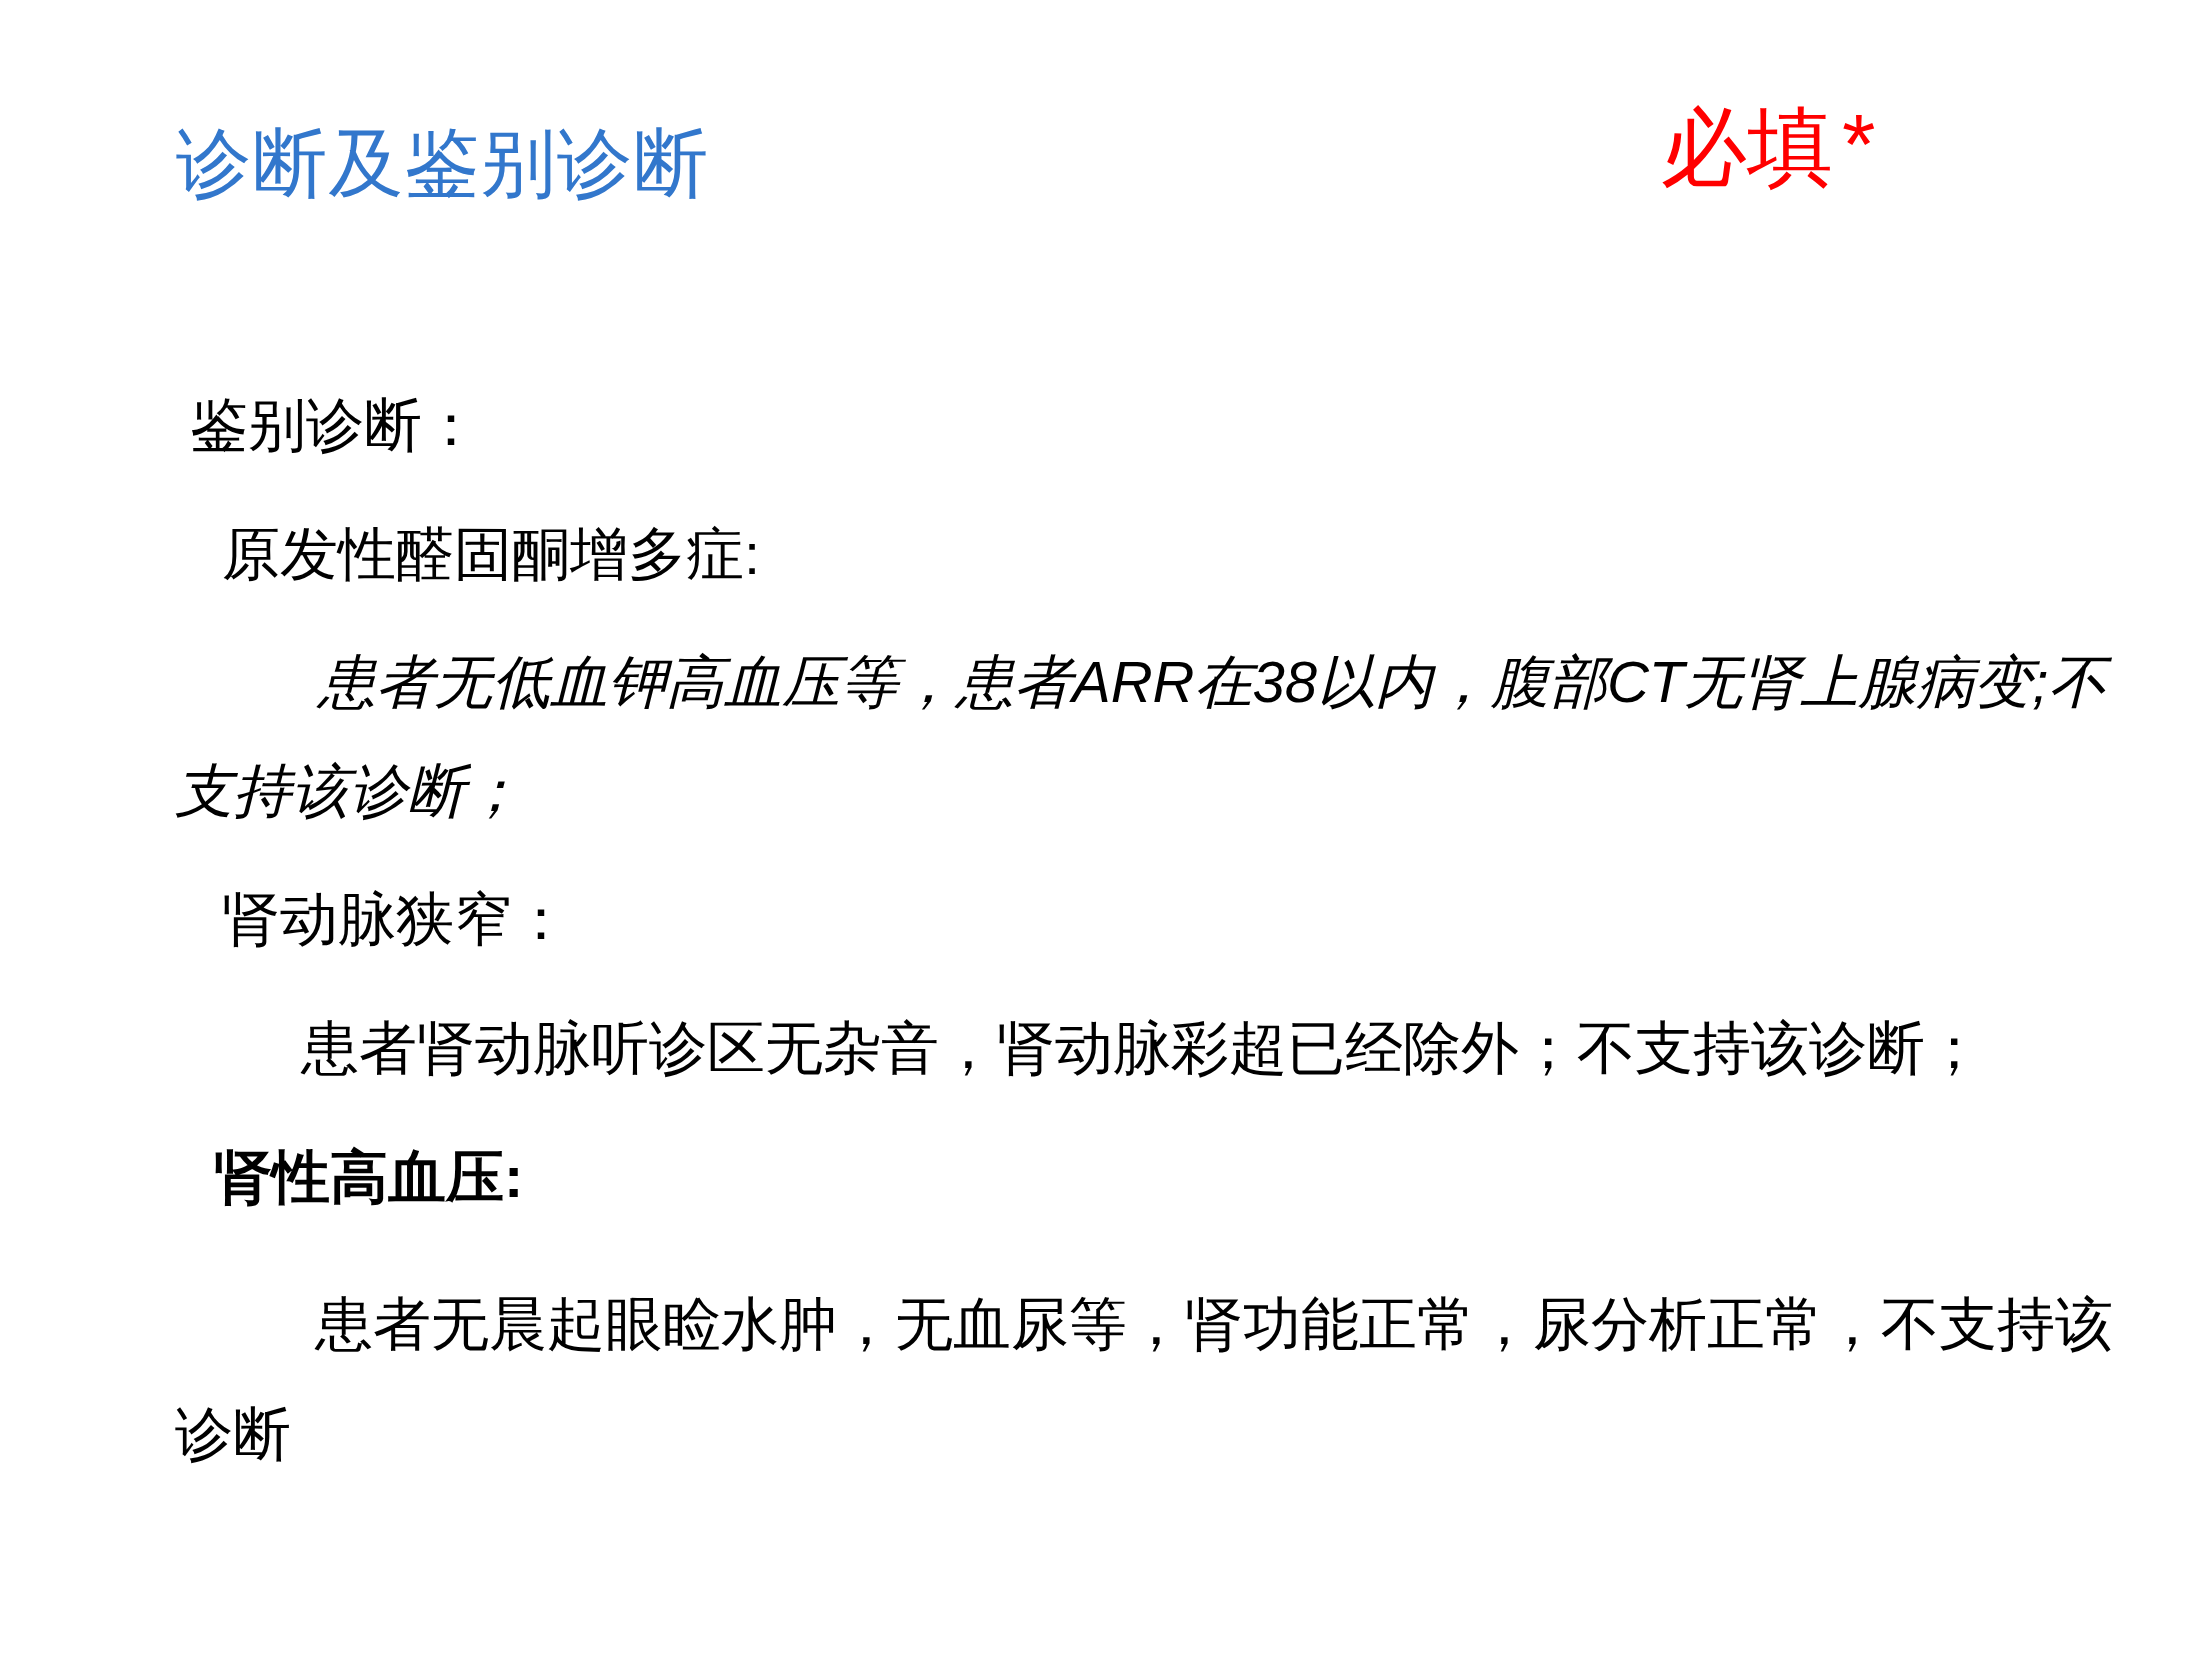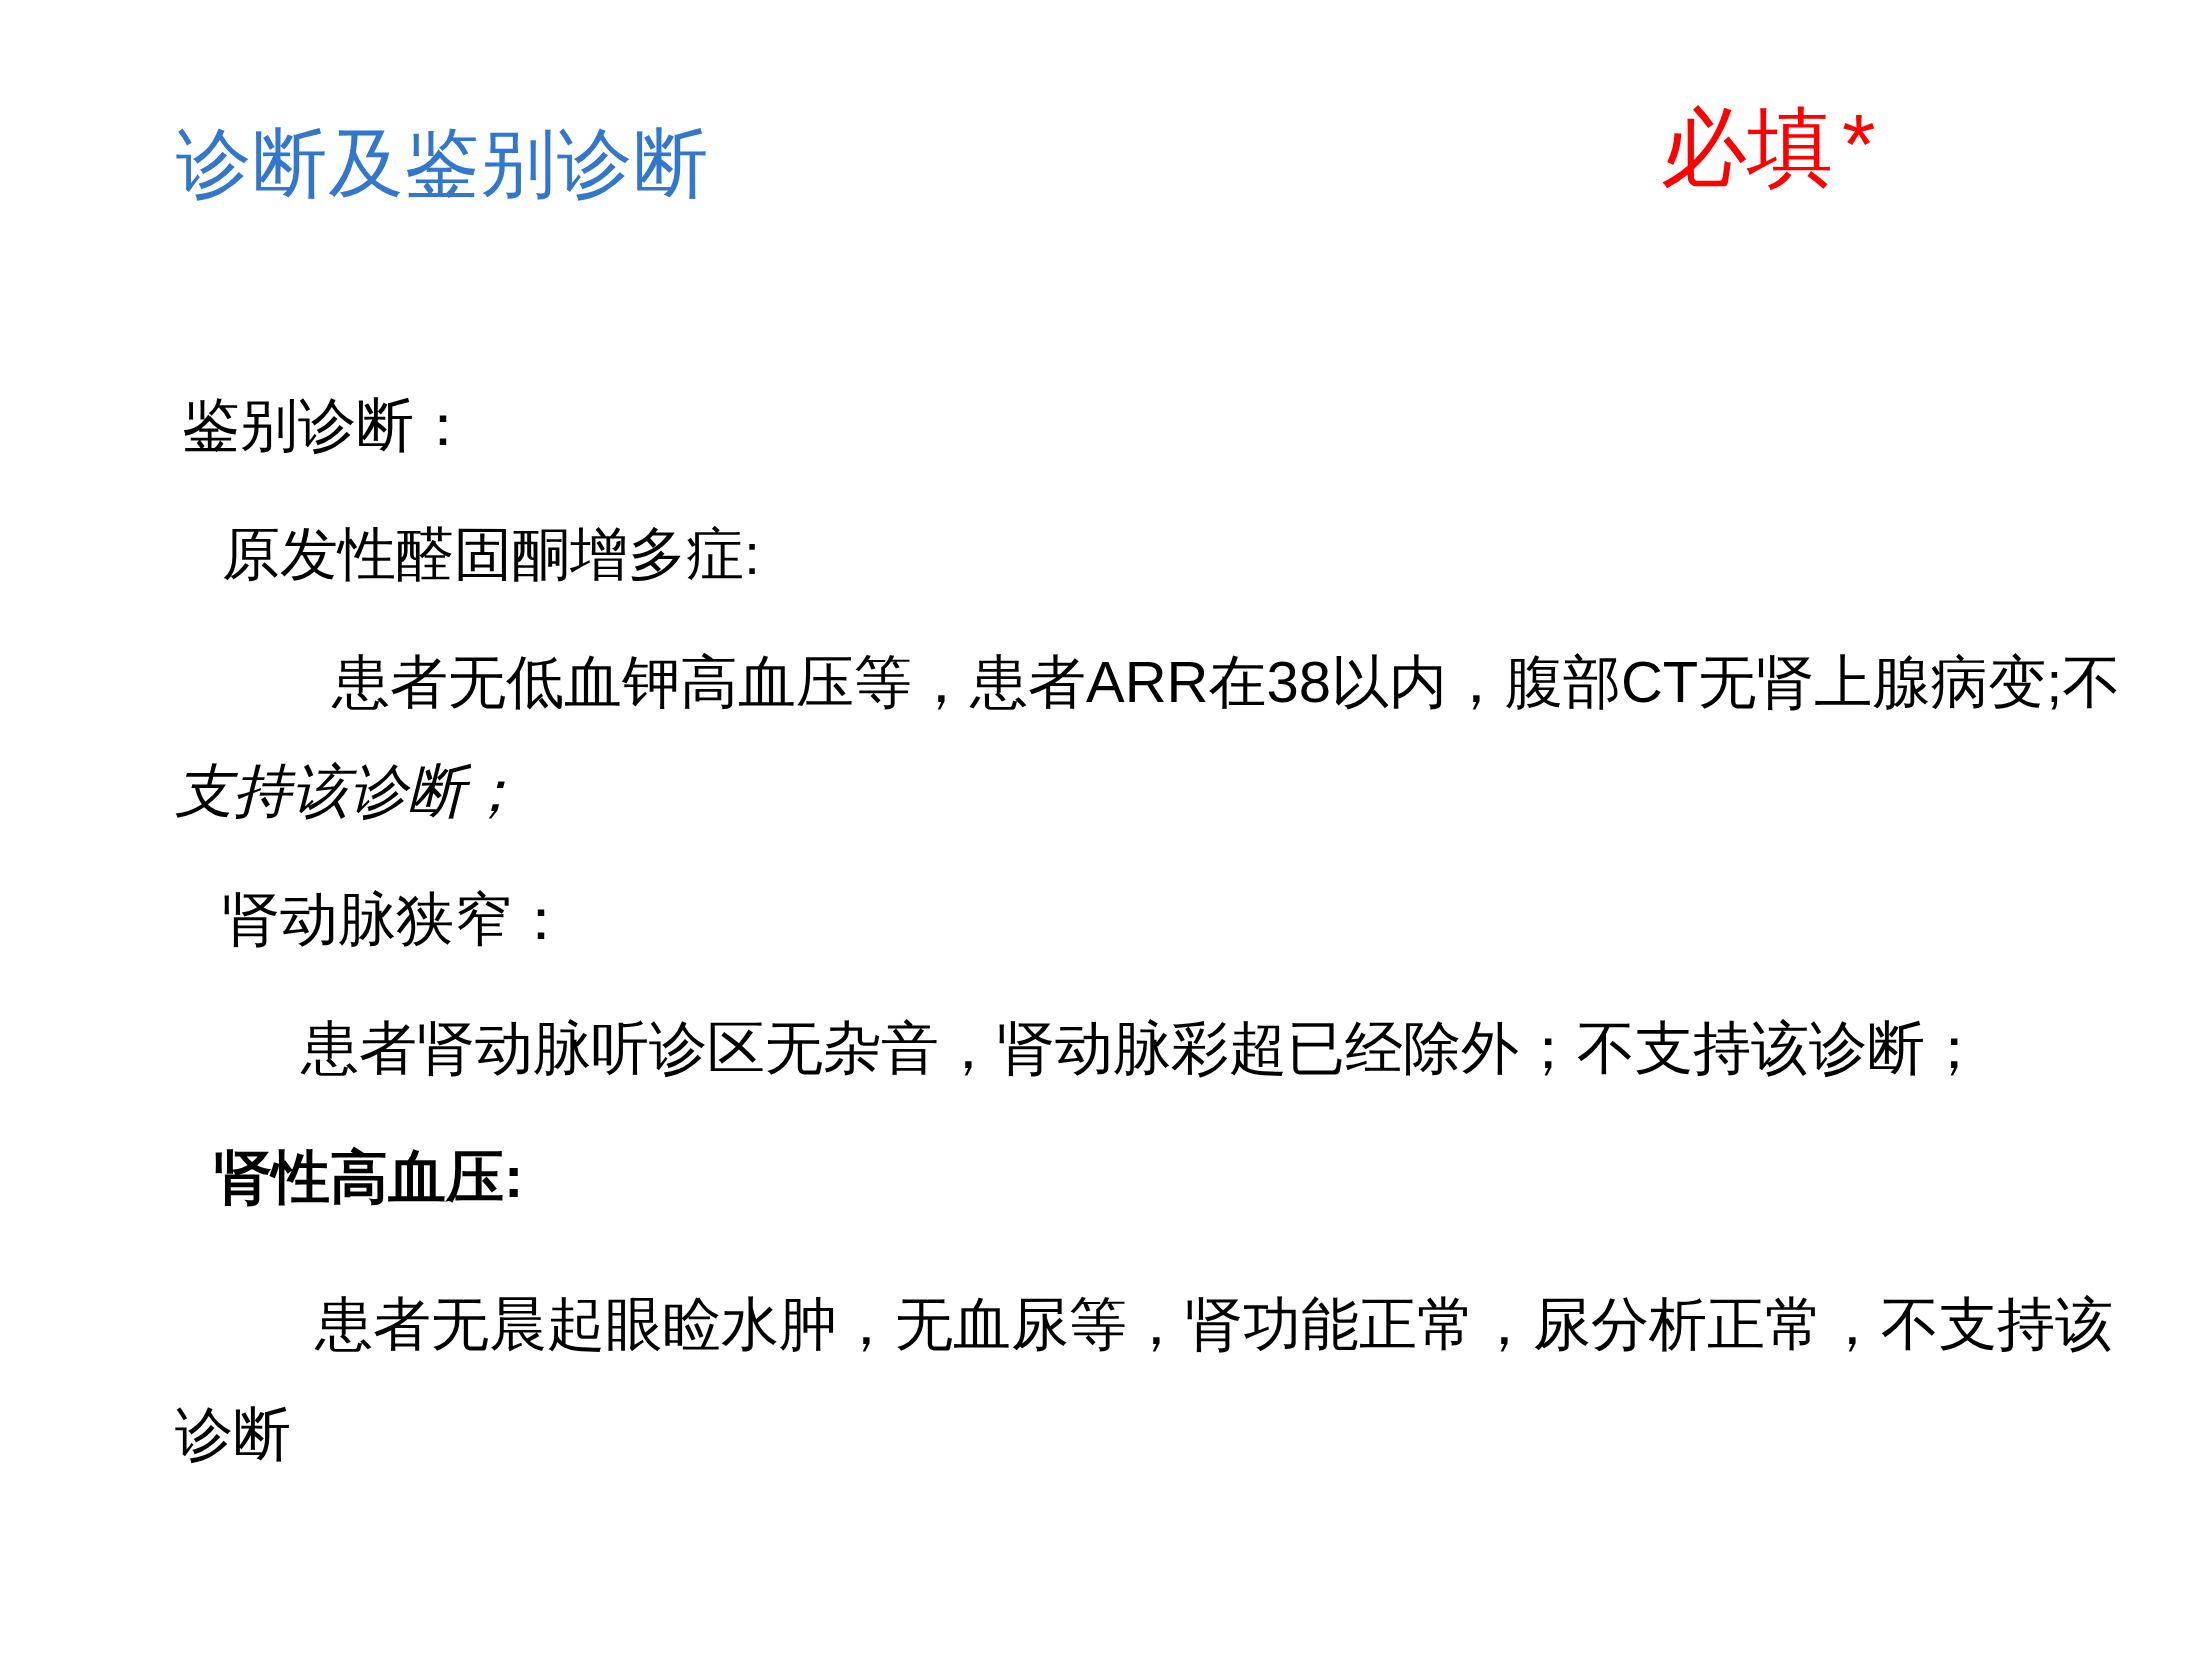--- a/index.html
+++ b/index.html
@@ -41,23 +41,23 @@
     white-space: nowrap;
   }
   .body-line {
     position: absolute;
     font-size: 58px;
     line-height: 1.25;
     color: var(--body-text);
     white-space: nowrap;
   }
   
-  .l-0 { top: 389px;  left: 182px; }
+  .l-0 { top: 389px;  left: 190px; }
   .l-1 { top: 518px;  left: 222px; }
-  .l-2 { top: 646px; left: 332px; }
+  .l-2 { top: 646px; left: 318px; font-style: italic; }
   .l-3 { top: 755px; left: 175px; font-style: italic; }
   .l-4 { top: 883px; left: 222px; }
   .l-5 { top: 1012px; left: 301px; }
   .l-6 { top: 1141px; left: 214px; font-weight: bold; }
   .l-7 { top: 1288px; left: 315px; }
   .l-8 { top: 1398px; left: 175px; }
 </style>
 </head>
 <body>
 

